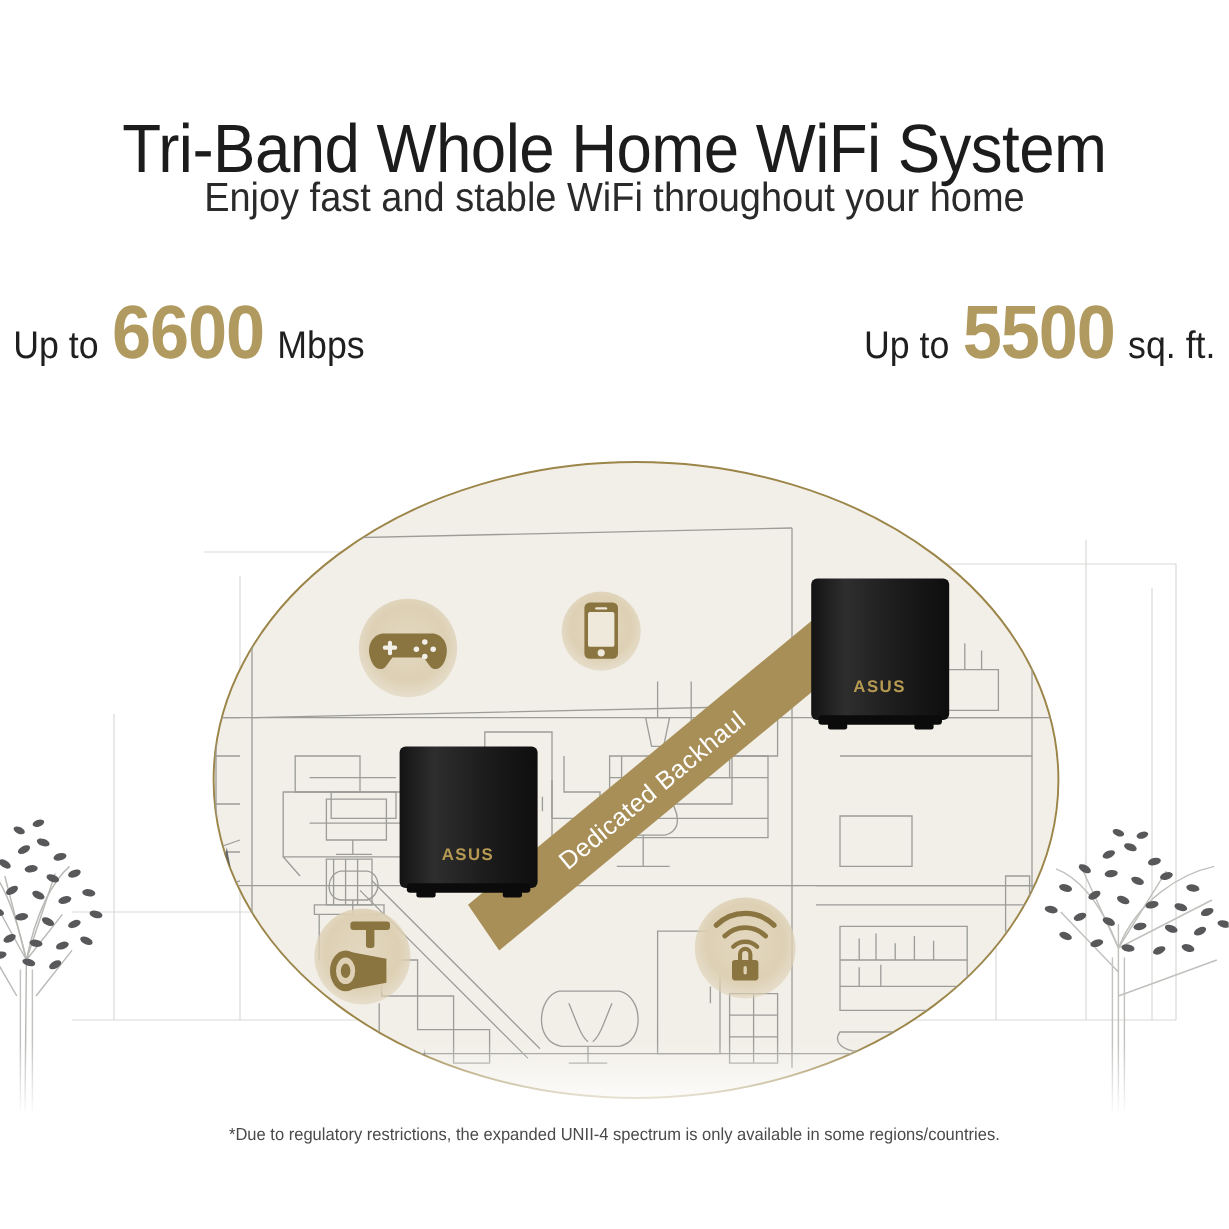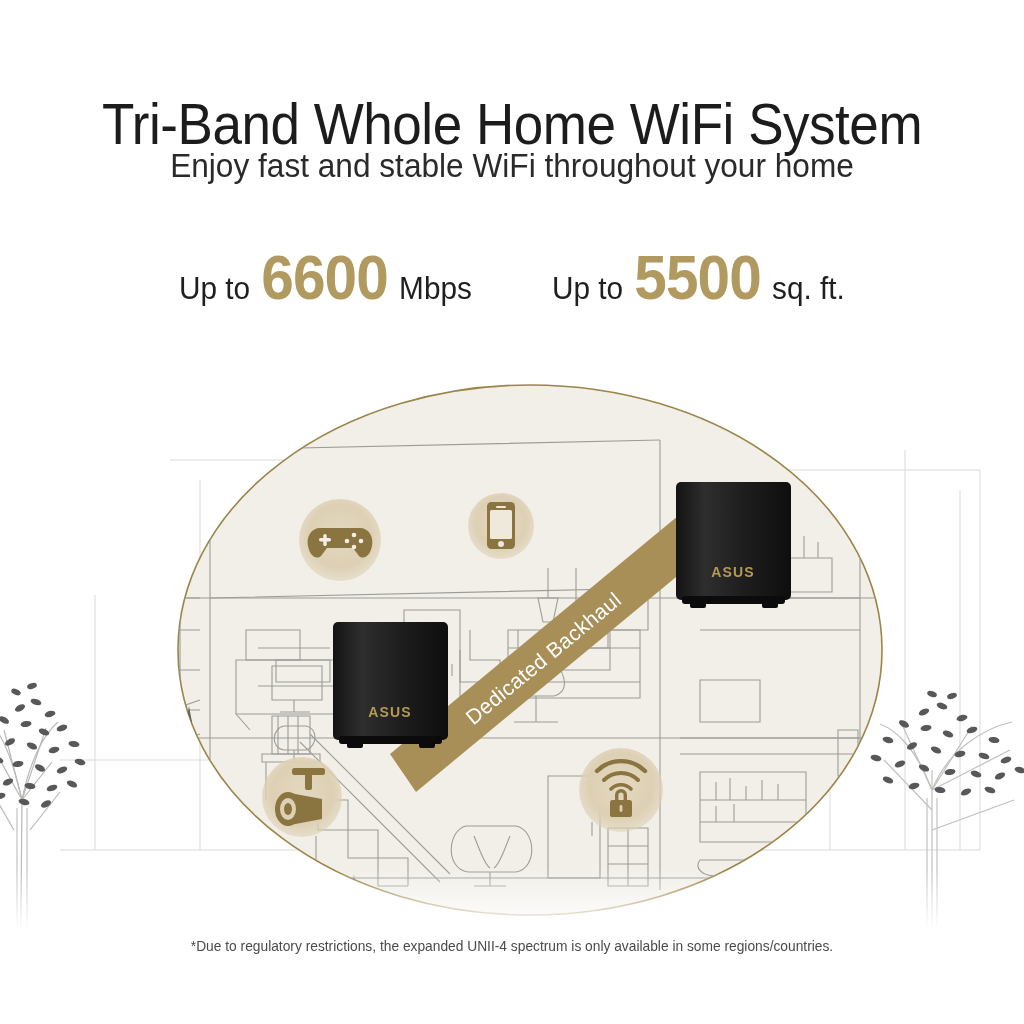--- a/index.html
+++ b/index.html
@@ -50,21 +50,21 @@
     transform: scaleX(0.93);
   }
 
   
   .specs {
     position: absolute;
     top: 246px;
     left: 0;
     width: 1024px;
     display: flex;
-    justify-content: center;
+    justify-content: space-between;
     align-items: baseline;
     gap: 58px;
   }
   .spec {
     display: flex;
     align-items: baseline;
     gap: 12px;
     transform: scaleX(0.93);
   }
   .spec-pre, .spec-unit {

